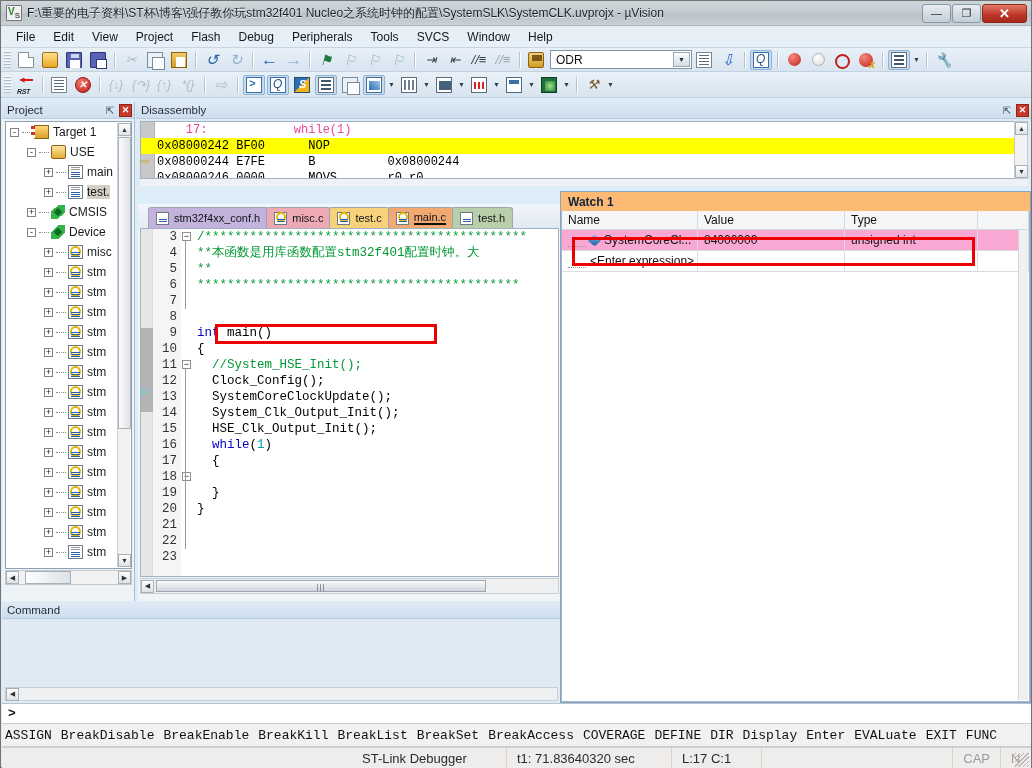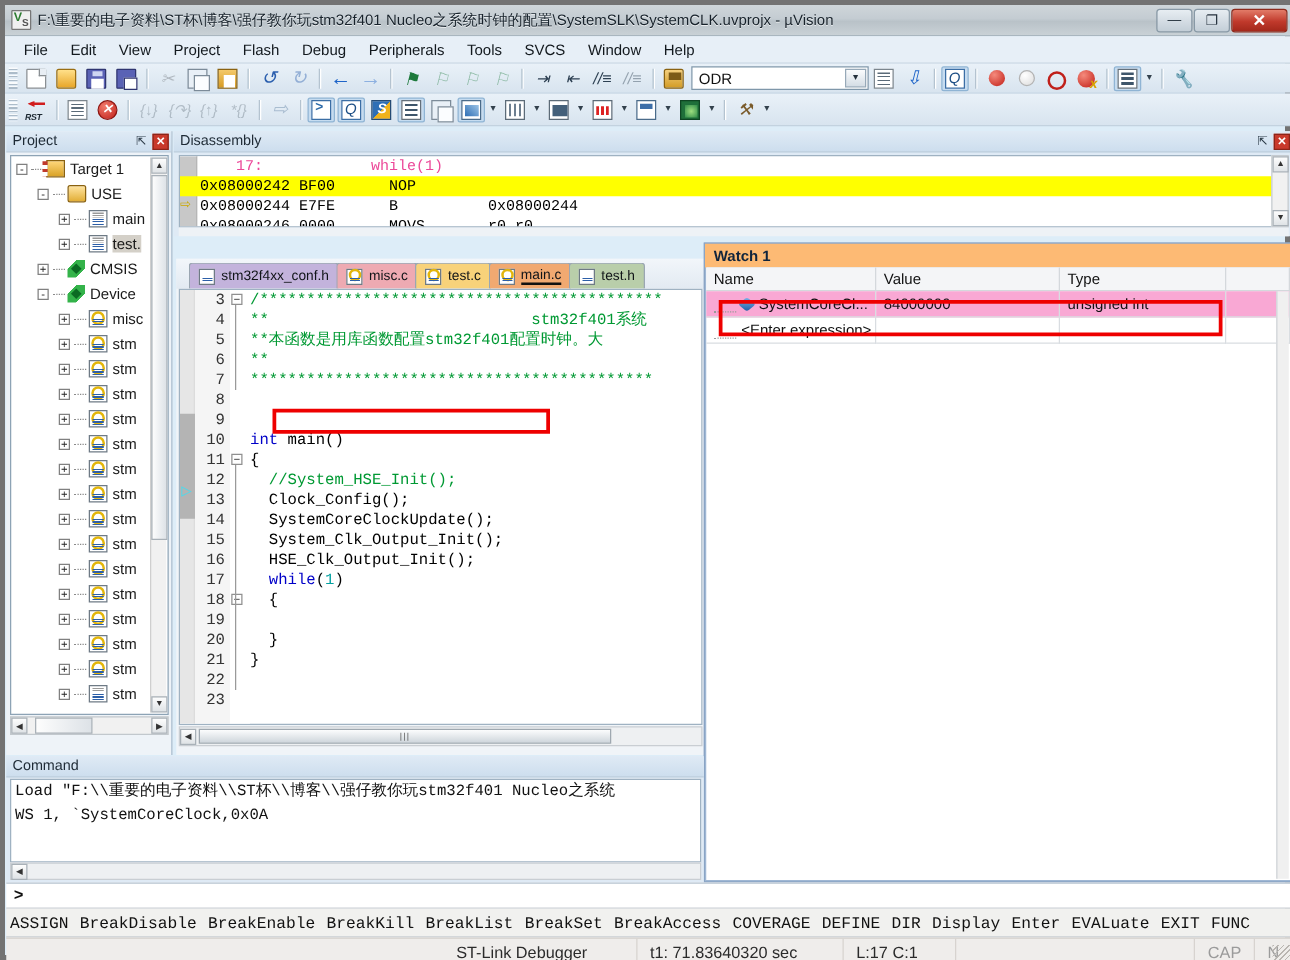--- a/index.html
+++ b/index.html
@@ -8,21 +8,21 @@
     font-family: "Liberation Sans", sans-serif;
     font-size: 12px;
     background: #e8e8e4;
     position: relative;
   }
 
   
   #app {
     position:absolute; left:0; top:0; width:1032px; height:768px;
     background:#ddedf8;
-    border:4px solid #737373;
+    border:1px solid #737373;
   }
 
   
   .titlebar {
     position:absolute; left:0; top:0; width:1030px; height:25px;
     background: linear-gradient(to bottom, #cfd6da 0%, #c4ccd2 45%, #b9c2c8 55%, #c9d1d6 100%);
     border-bottom:1px solid #a9b6bf;
     display:flex; align-items:center;
     overflow:hidden;
   }
@@ -856,21 +856,20 @@
         </div>
       <div class="code-fold" id="code-fold">
           <div class="fold-box" style="top: 3px; left: 1px;">−</div>
           <div class="fold-box" style="top: 131px; left: 1px;">−</div>
           <div class="fold-box" style="top: 243px; left: 1px;">−</div>
           <div class="fold-line" style="top: 12px; height: 68px;"></div>
           <div class="fold-line" style="top: 140px; height: 180px;"></div>
         </div>
       <div class="code-text" id="code-text">
           <div class="cline"><span class="c-cmt">/*******************************************</span></div>
-          <div class="cline"><span class="c-cmt">**                            stm32f401系统</span></div>
           <div class="cline"><span class="c-cmt">**本函数是用库函数配置stm32f401配置时钟。大</span></div>
           <div class="cline"><span class="c-cmt">**</span></div>
           <div class="cline"><span class="c-cmt">*******************************************</span></div>
           <div class="cline"><span class="c-pl"></span></div>
           <div class="cline"><span class="c-pl"></span></div>
           <div class="cline"><span class="c-kw">int</span><span class="c-pl"> main()</span></div>
           <div class="cline"><span class="c-pl">{</span></div>
           <div class="cline"><span class="c-cmt">  //System_HSE_Init();</span></div>
           <div class="cline"><span class="c-pl">  Clock_Config();</span></div>
           <div class="cline"><span class="c-pl">  SystemCoreClockUpdate();</span></div>
@@ -923,24 +922,20 @@
       <div class="watch-sb"></div>
       <div class="watch-red"></div>
     </div>
   </div>
 
   <div id="cmd-panel">
     <div class="panel-header">
       <span>Command</span>
       <span class="spacer"></span>
     </div>
-    <div id="cmd-body">
-      <div class="cmd-line">Load "F:\\重要的电子资料\\ST杯\\博客\\强仔教你玩stm32f401 Nucleo之系统</div>
-      <div class="cmd-line">WS 1, `SystemCoreClock,0x0A</div>
-    </div>
     <div class="cmd-sb-h">
       <div class="sb-arrow">◀</div>
     </div>
   </div>
 
   <div id="cmd-input-row">
     <span class="prompt">&gt;</span>
     <input type="text" value="" style="">
   </div>
 

